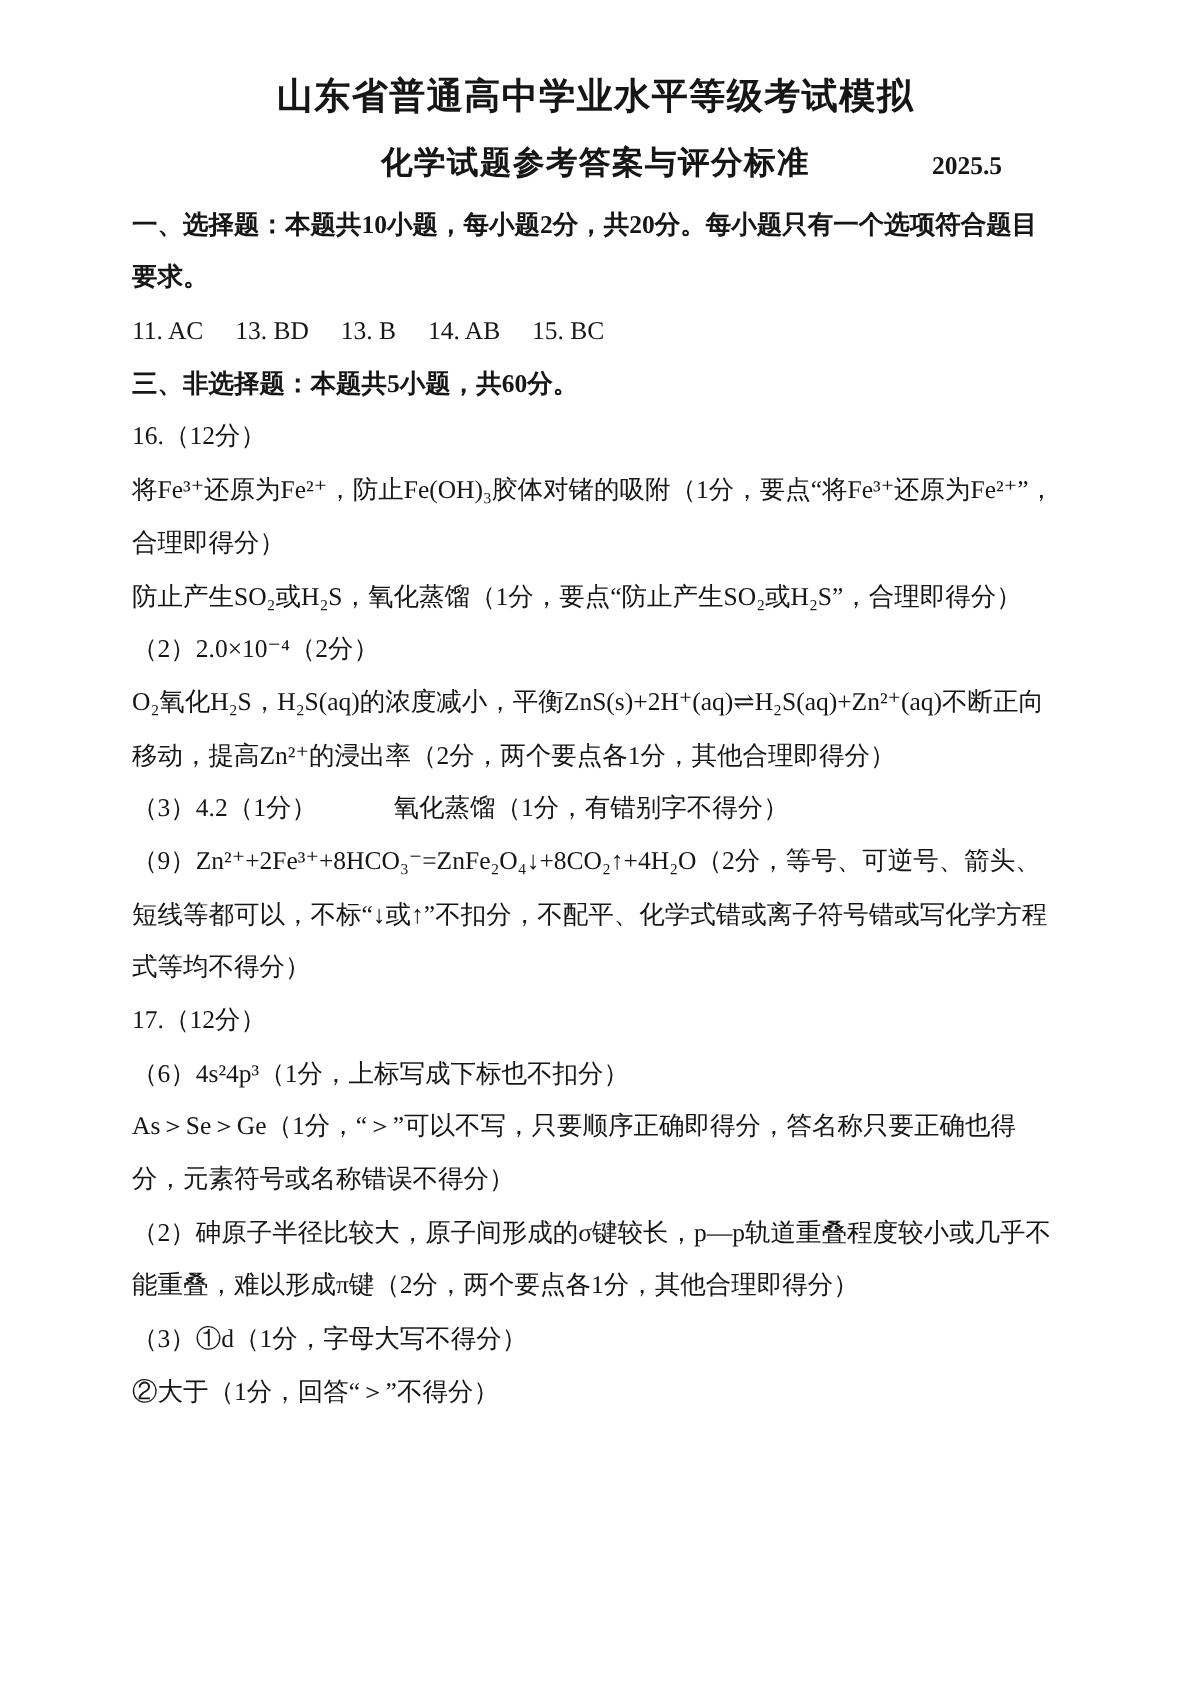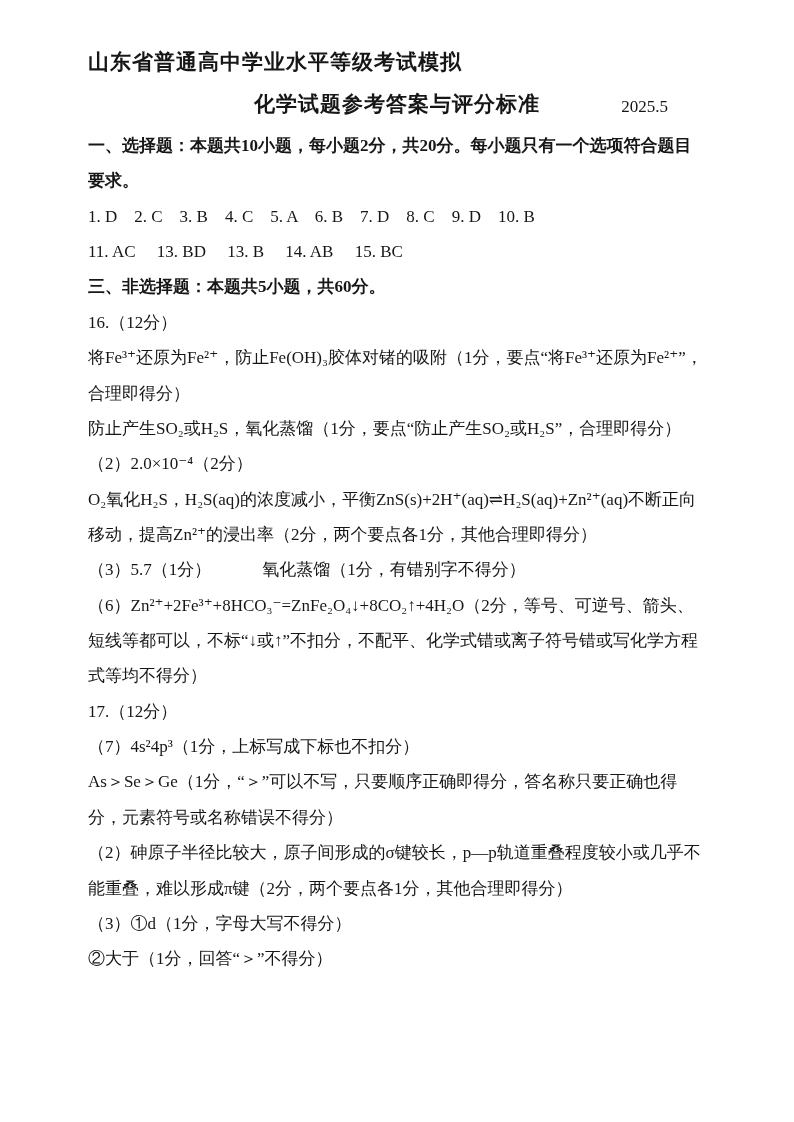--- a/index.html
+++ b/index.html
@@ -15,42 +15,43 @@
   }
   .page {
     box-sizing: border-box;
     width: 794px;
     min-height: 1122px;
     padding: 48px 88px 40px 88px;
     background: #ffffff;
   }
   .title {
     margin: 0 0 6px 0;
-    font-size: 21px;
+    text-align: center;
+    font-size: 24px;
     font-weight: bold;
     letter-spacing: 1px;
   }
   .subtitle-row {
     position: relative;
     margin: 14px 0 10px 0;
     text-align: center;
   }
   .subtitle {
     display: inline;
     margin: 12px;
     font-size: 21px;
     font-weight: bold;
     letter-spacing: 1px;
   }
   .date {
     position: absolute;
     right: 38px;
     bottom: 1px;
     font-size: 17px;
-    font-weight: normal;
+    font-weight: bold;
   }
   .body-text p {
     margin: 0;
     font-size: 17px;
     line-height: 2.08;
     word-break: break-all;
     white-space: pre-wrap;
   }
   .body-text p.b {
     font-weight: bold;
@@ -63,31 +64,30 @@
 
   <h1 class="title">山东省普通高中学业水平等级考试模拟</h1>
 
   <div class="subtitle-row">
     <h2 class="subtitle">化学试题参考答案与评分标准</h2>
     <span class="date">2025.5</span>
   </div>
 
   <div class="body-text">
     <p class="b">一、选择题：本题共10小题，每小题2分，共20分。每小题只有一个选项符合题目要求。</p>
-    <p>1. D　2. C　3. B　4. C　5. A　6. B　7. D　8. C　9. D　10. B</p>
     <p>11. AC　 13. BD　 13. B　 14. AB　 15. BC</p>
     <p class="b">三、非选择题：本题共5小题，共60分。</p>
     <p>16.（12分）</p>
     <p>将Fe³⁺还原为Fe²⁺，防止Fe(OH)₃胶体对锗的吸附（1分，要点“将Fe³⁺还原为Fe²⁺”，合理即得分）</p>
     <p>防止产生SO₂或H₂S，氧化蒸馏（1分，要点“防止产生SO₂或H₂S”，合理即得分）</p>
     <p>（2）2.0×10⁻⁴（2分）</p>
     <p>O₂氧化H₂S，H₂S(aq)的浓度减小，平衡ZnS(s)+2H⁺(aq)⇌H₂S(aq)+Zn²⁺(aq)不断正向移动，提高Zn²⁺的浸出率（2分，两个要点各1分，其他合理即得分）</p>
-    <p>（3）5.7（1分）　　　氧化蒸馏（1分，有错别字不得分）</p>
-    <p>（6）Zn²⁺+2Fe³⁺+8HCO₃⁻=ZnFe₂O₄↓+8CO₂↑+4H₂O（2分，等号、可逆号、箭头、短线等都可以，不标“↓或↑”不扣分，不配平、化学式错或离子符号错或写化学方程式等均不得分）</p>
+    <p>（3）4.2（1分）　　　氧化蒸馏（1分，有错别字不得分）</p>
+    <p>（9）Zn²⁺+2Fe³⁺+8HCO₃⁻=ZnFe₂O₄↓+8CO₂↑+4H₂O（2分，等号、可逆号、箭头、短线等都可以，不标“↓或↑”不扣分，不配平、化学式错或离子符号错或写化学方程式等均不得分）</p>
     <p>17.（12分）</p>
-    <p>（7）4s²4p³（1分，上标写成下标也不扣分）</p>
+    <p>（6）4s²4p³（1分，上标写成下标也不扣分）</p>
     <p>As＞Se＞Ge（1分，“＞”可以不写，只要顺序正确即得分，答名称只要正确也得分，元素符号或名称错误不得分）</p>
     <p>（2）砷原子半径比较大，原子间形成的σ键较长，p—p轨道重叠程度较小或几乎不能重叠，难以形成π键（2分，两个要点各1分，其他合理即得分）</p>
     <p>（3）①d（1分，字母大写不得分）</p>
     <p>②大于（1分，回答“＞”不得分）</p>
   </div>
 
 </div>
 
 </body></html>

